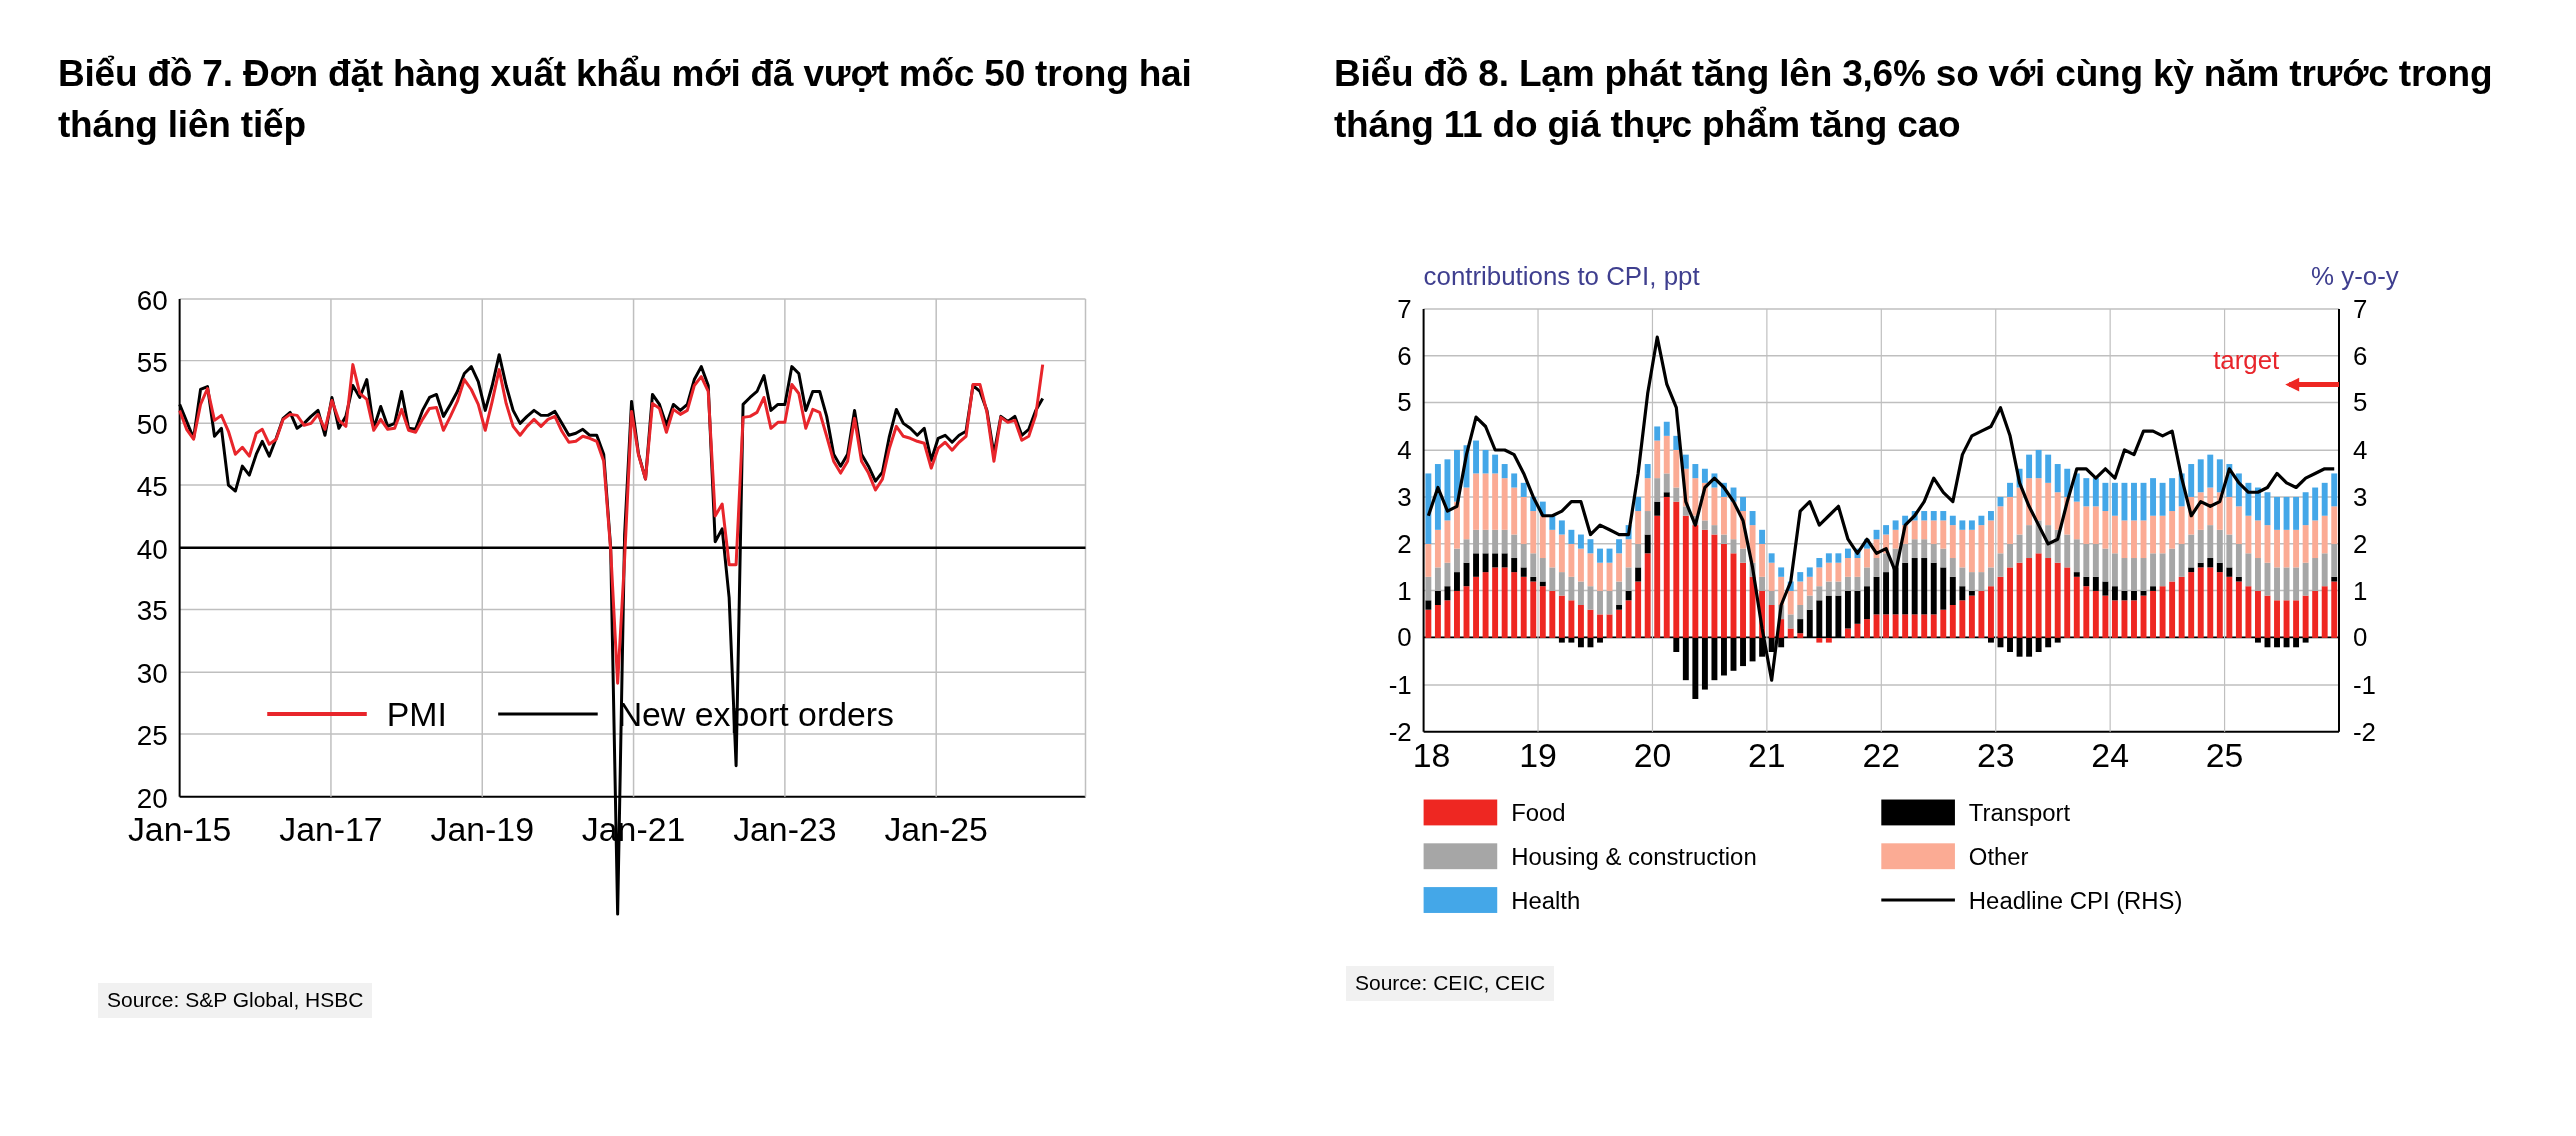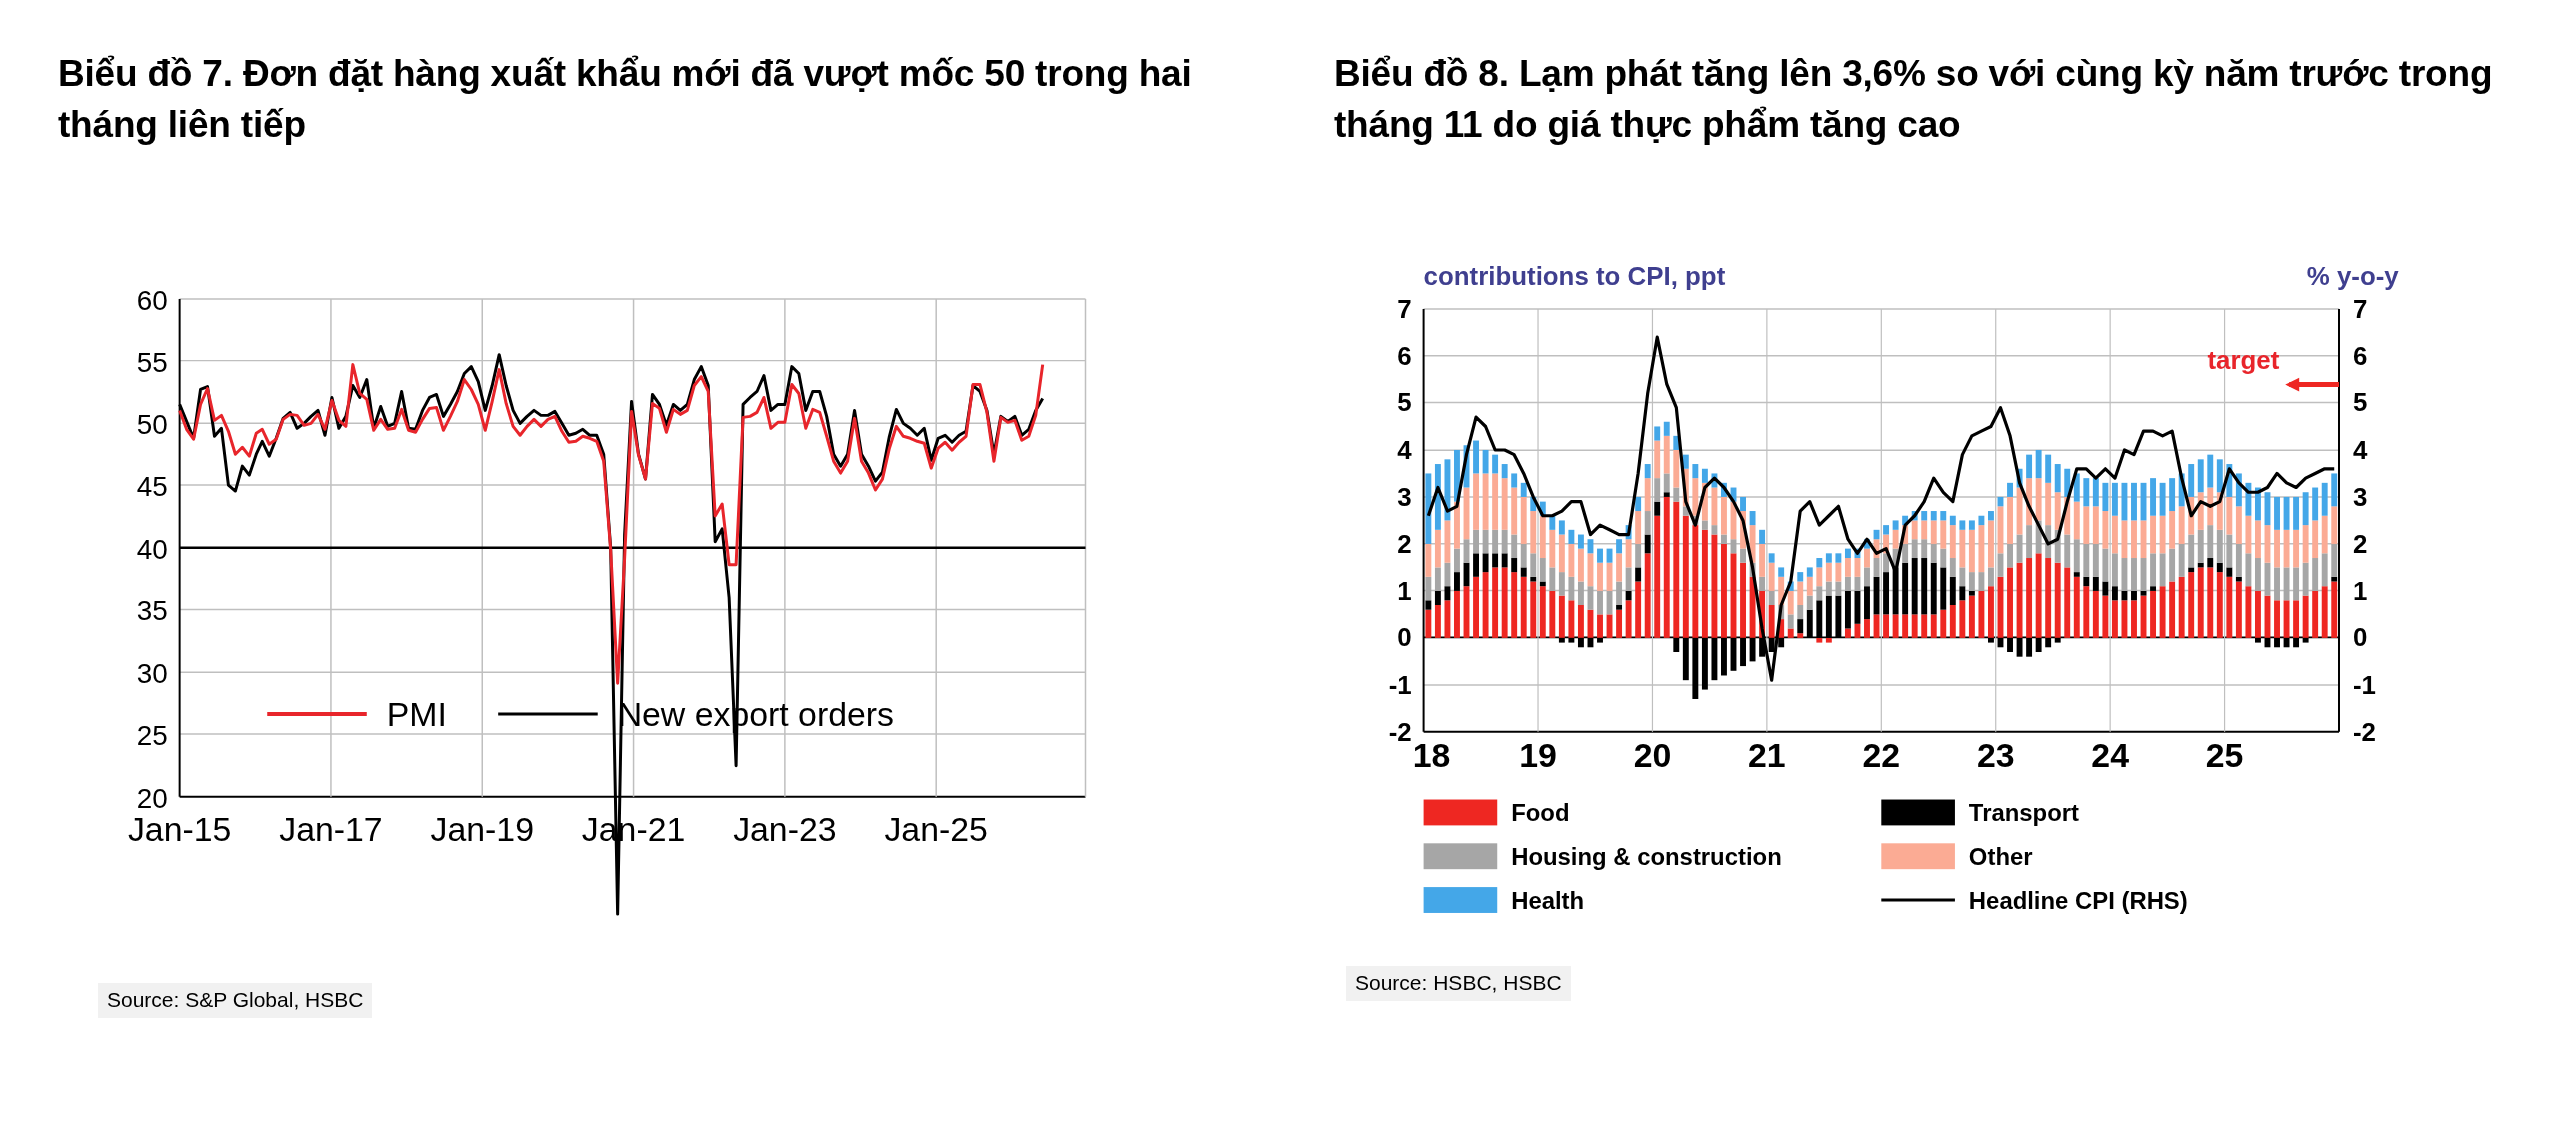--- a/index.html
+++ b/index.html
@@ -42,21 +42,21 @@
     color: #000;
     background: #f1f1f1;
     padding: 5px 9px 6px 9px;
     white-space: nowrap;
   }
   #src-left  { left: 98px; top: 983px; text-align: center; }
   #src-right { left: 22px; top: 966px; }
 
   .plot-wrap { position: absolute; }
   #plot-left  { left: 100px; top: 271px; width: 1095px; height: 657px; margin-top: 8px; }
-  #plot-right { left: 20px;  top: 257px; width: 1194px; height: 697px; font-weight: bold; }
+  #plot-right { left: 20px;  top: 257px; width: 1194px; height: 697px; }
 
   svg { display: block; }
 
   .axis-num {
     font-family: "Liberation Sans", sans-serif;
     font-size: 28px;
     fill: #000;
   }
   .axis-num-r { font-size: 26px; }
   .tick-label-big { font-size: 34px; fill: #000; }
@@ -695,17 +695,17 @@
 
           <rect x="80" y="633" width="74" height="26" fill="#44a7e8"></rect>
           <text class="legend-text-small" x="168" y="655">Health</text>
 
           <line x1="540" y1="646" x2="614" y2="646" stroke="#000000" stroke-width="3"></line>
           <text class="legend-text-small" x="628" y="655">Headline CPI (RHS)</text>
         </g>
       </svg>
     </div>
 
-    <div class="source" id="src-right">Source: HSBC, HSBC</div>
+    <div class="source" id="src-right">Source: CEIC, CEIC</div>
   </div>
 
 </div>
 
 
 </body></html>

